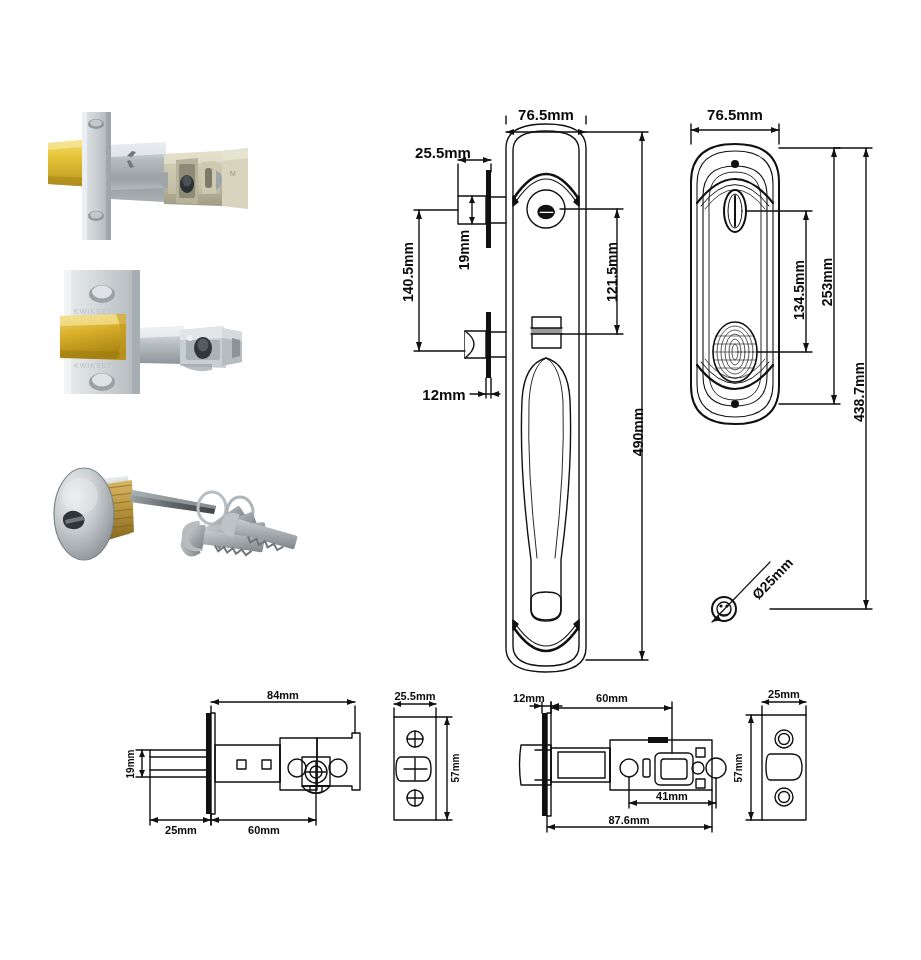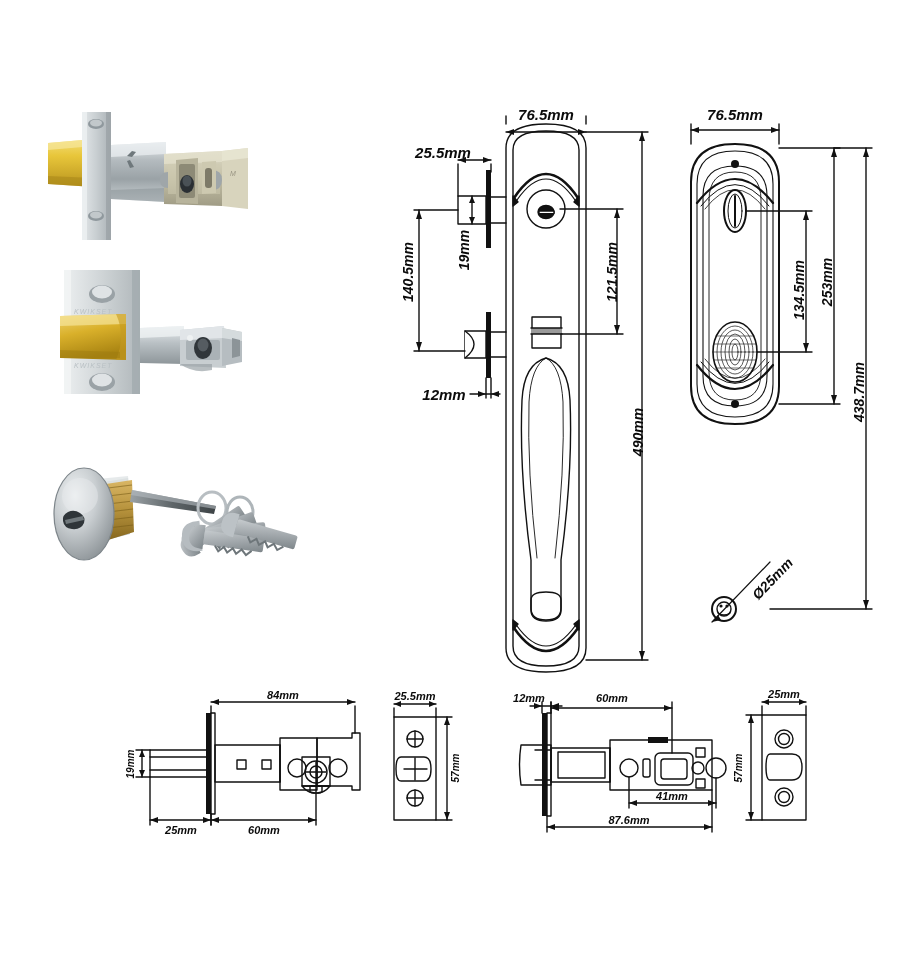--- a/index.html
+++ b/index.html
@@ -14,21 +14,20 @@
     position: relative;
     overflow: hidden;
     font-family: "Liberation Sans", sans-serif;
     color: #111111;
   }
   #sheet {
     position: absolute;
     inset: 0;
     width: 921px;
     height: 960px;
-    font-style: italic;
   }
   svg.layer {
     position: absolute;
     top: 0; left: 0;
     width: 921px;
     height: 960px;
     overflow: visible;
   }
   .dimtext {
     font-family: "Liberation Sans", sans-serif;

